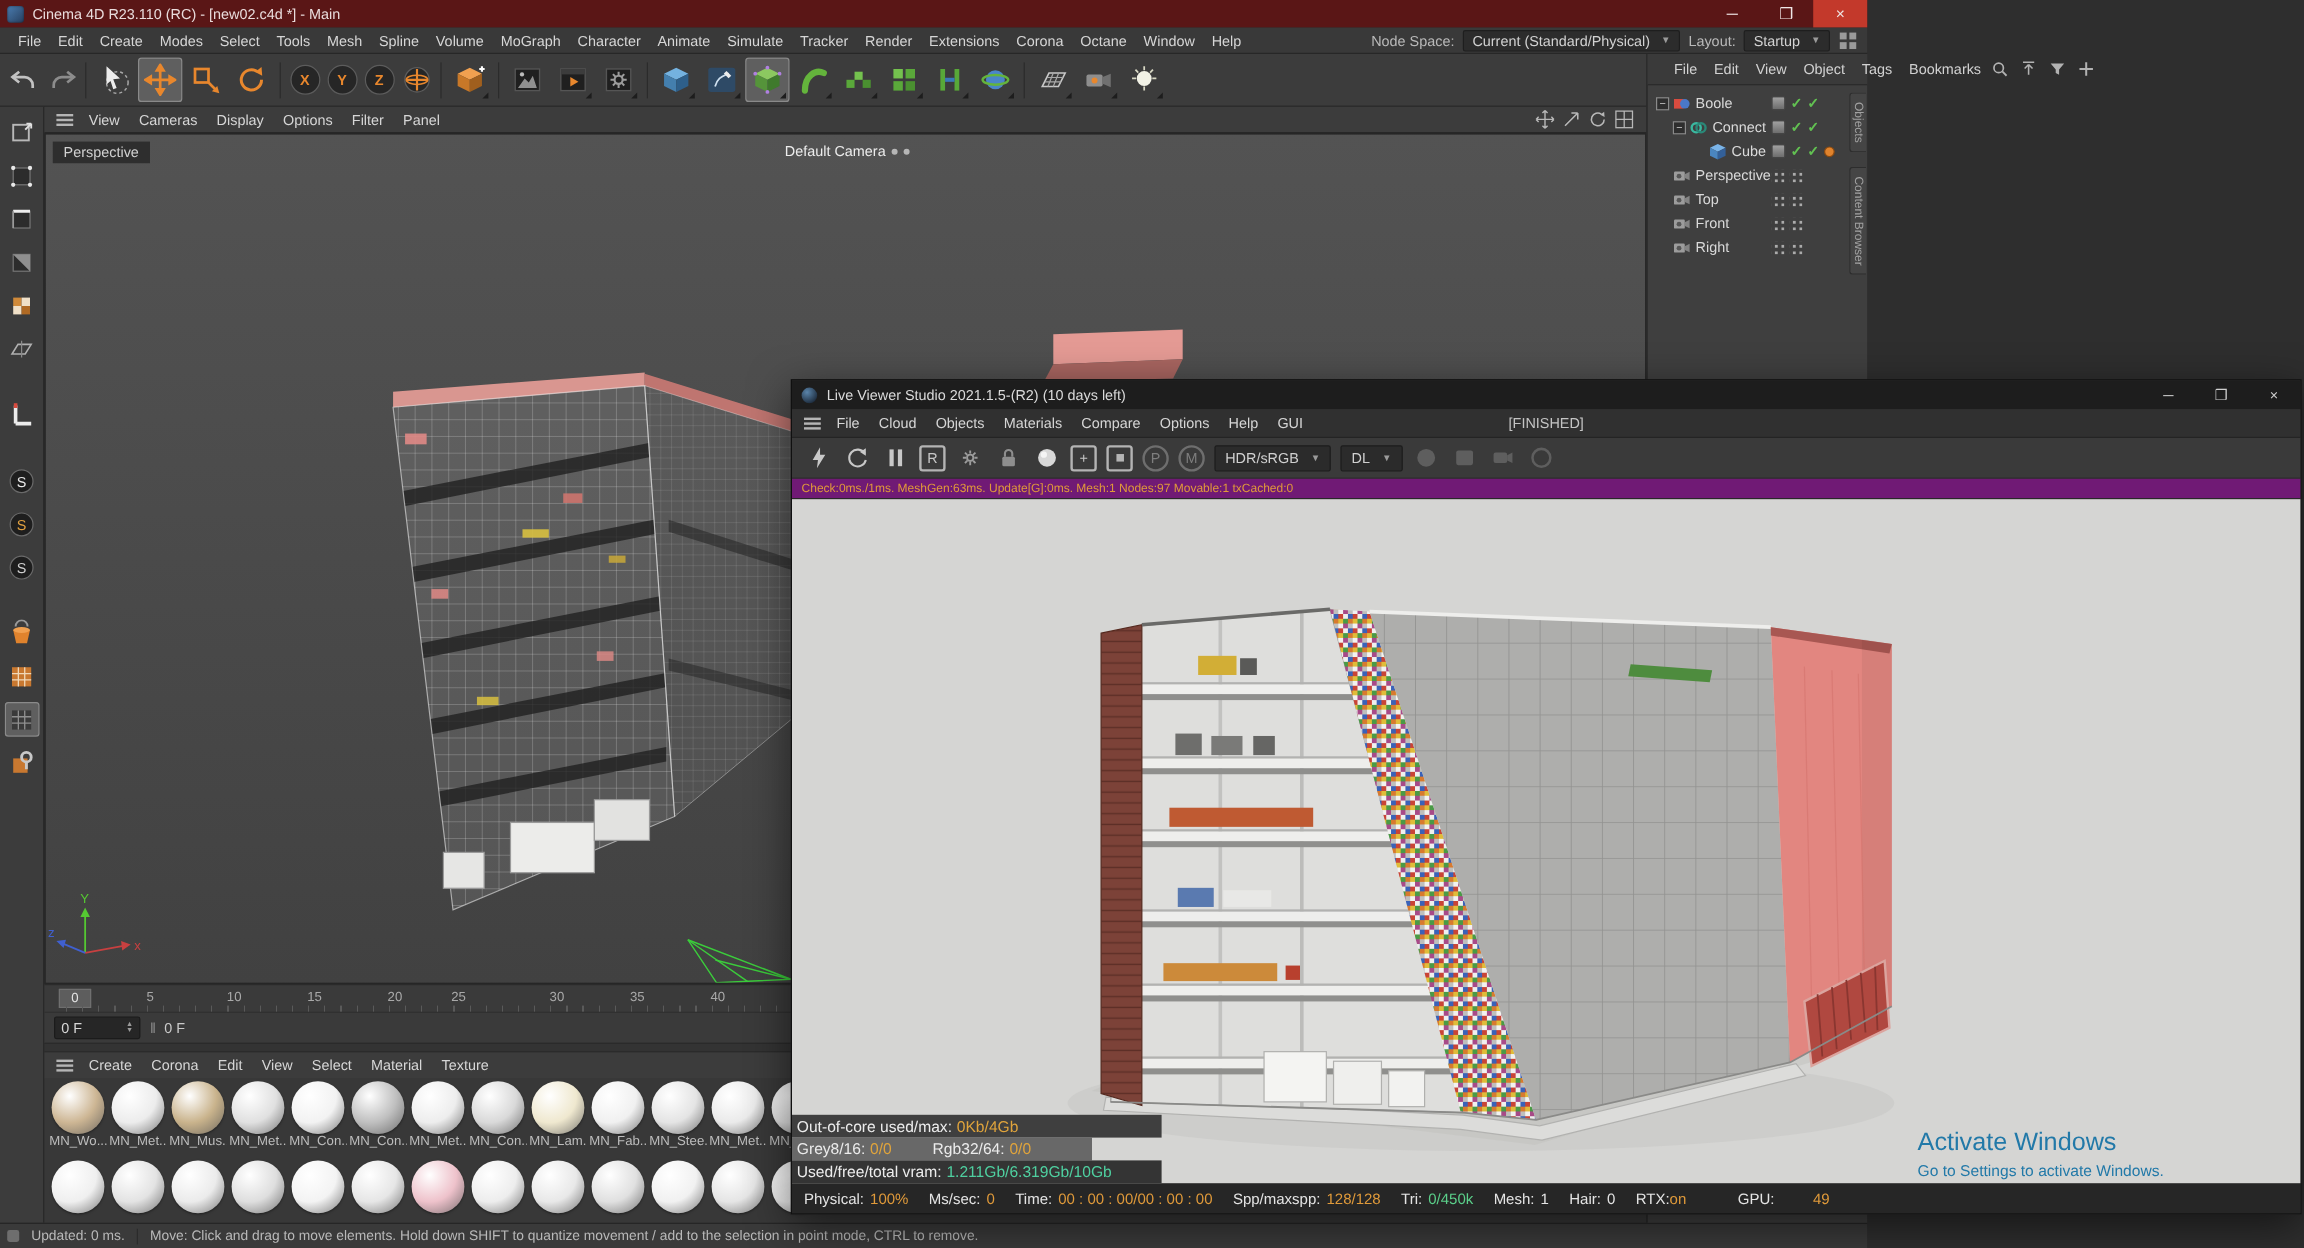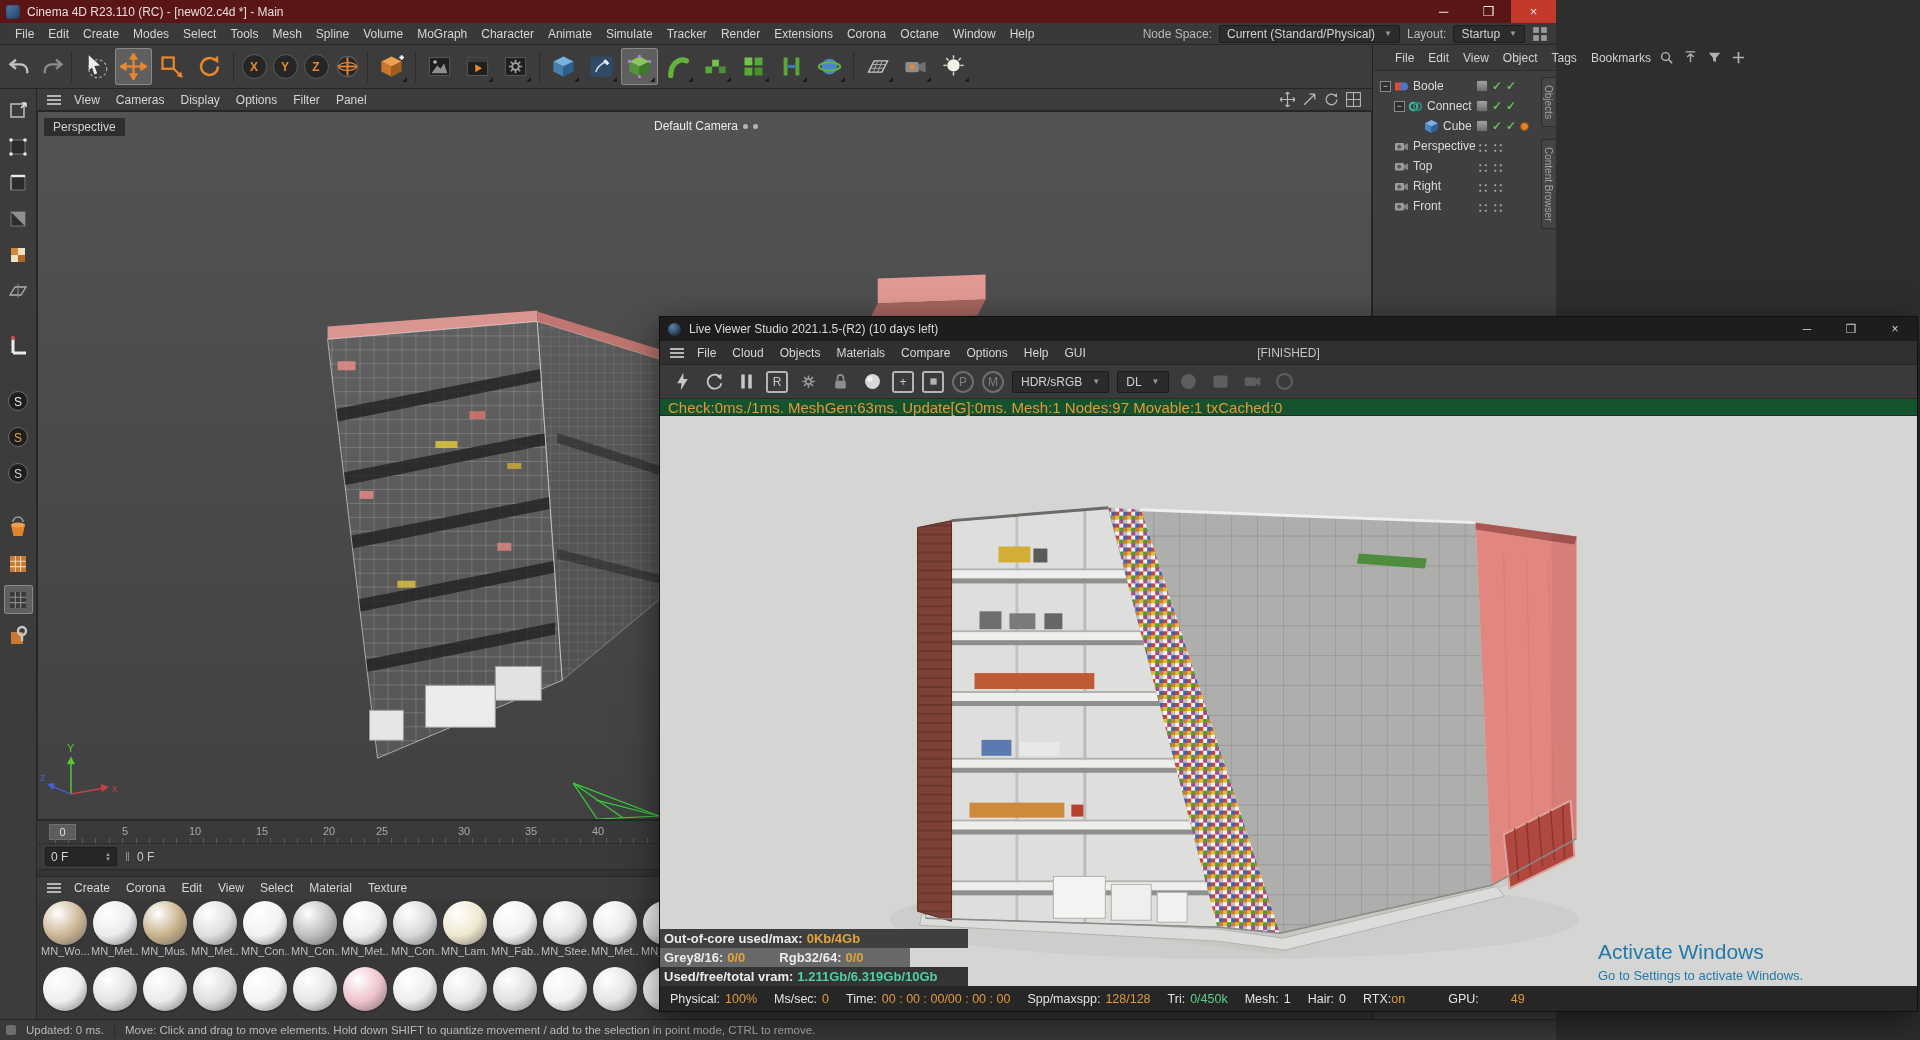--- a/index.html
+++ b/index.html
@@ -141,26 +141,26 @@
   .lv-toolbar{height:34px;background:#3a3a3a;border-bottom:1px solid #2b2b2b;display:flex;align-items:center;
     gap:8px;padding:0 10px;flex:0 0 auto;}
   .lvi{width:24px;height:24px;display:flex;align-items:center;justify-content:center;flex:0 0 auto;}
   .lvi svg{width:21px;height:21px;display:block;}
   .lvr{width:22px;height:22px;border:2px solid #b4b4b4;border-radius:3px;color:#c6c6c6;display:flex;
     align-items:center;justify-content:center;font-size:12px;flex:0 0 auto;}
   .lvc{width:22px;height:22px;border:2px solid #6e6e6e;border-radius:50%;color:#7e7e7e;display:flex;
     align-items:center;justify-content:center;font-size:12px;flex:0 0 auto;}
   .lv-dd{background:#2b2b2b;border:1px solid #1c1c1c;border-radius:2px;padding:3px 8px;display:flex;
     align-items:center;gap:10px;color:#d0d0d0;flex:0 0 auto;}
-  .lv-stats{height:17px;background:#14532d;border-bottom:1px solid #282828;color:#e09a3a;
-    font-size:15px;display:flex;align-items:center;padding:0 8px;flex:0 0 auto;}
+  .lv-stats{height:17px;background:#701a75;border-bottom:1px solid #282828;color:#e09a3a;
+    font-size:10px;display:flex;align-items:center;padding:0 8px;flex:0 0 auto;}
   .lv-render{flex:1;position:relative;background:#d5d5d3;overflow:hidden;}
   .lv-render svg.rscene{position:absolute;inset:0;width:100%;height:100%;}
   .lv-overlay{position:absolute;left:0;bottom:0;display:flex;flex-direction:column;font-size:13px;z-index:5;}
-  .ov-line{display:flex;align-items:center;gap:4px;padding:2px 10px 2px 4px;width:max-content;color:#ececec;font-weight:bold;}
+  .ov-line{display:flex;align-items:center;gap:4px;padding:2px 10px 2px 4px;width:max-content;color:#ececec;}
   .ov1{background:rgba(52,52,52,.93);min-width:308px;}
   .ov2{background:rgba(92,92,92,.9);min-width:250px;}
   .ov3{background:rgba(40,40,40,.93);min-width:308px;}
   .ov-val{color:#e0a43c;}
   .ov-val.teal{color:#4fd0a0;}
   .ov-gap{width:26px;}
   .lv-bottom{height:25px;background:#262626;display:flex;align-items:center;gap:17px;padding:0 10px;
     font-size:12.5px;color:#e4e4e4;flex:0 0 auto;}
   .seg{display:flex;align-items:center;gap:5px;white-space:nowrap;}
   .seg.tight{gap:0;}
@@ -889,36 +889,36 @@
         </div>
         <div class="trow" style="padding-left:7px">
           <span class="tspace"></span>
           <span class="ticon">
               <svg viewBox="0 0 15 15">
                 <rect x="1" y="4" width="9" height="7.5" rx="1" fill="#9c9c9c"></rect>
                 <polygon points="10,6.2 14,4.2 14,11.3 10,9.3" fill="#848484"></polygon>
                 <circle cx="5.2" cy="7.8" r="2" fill="#565656"></circle>
               </svg>
             </span>
-          <span class="tname">Right</span>
+          <span class="tname">Front</span>
           <span class="tctrl">
             <span class="vdots"></span>
             <span class="vdots"></span>
           </span>
         </div>
         <div class="trow" style="padding-left:7px">
           <span class="tspace"></span>
           <span class="ticon">
               <svg viewBox="0 0 15 15">
                 <rect x="1" y="4" width="9" height="7.5" rx="1" fill="#9c9c9c"></rect>
                 <polygon points="10,6.2 14,4.2 14,11.3 10,9.3" fill="#848484"></polygon>
                 <circle cx="5.2" cy="7.8" r="2" fill="#565656"></circle>
               </svg>
             </span>
-          <span class="tname">Front</span>
+          <span class="tname">Right</span>
           <span class="tctrl">
             <span class="vdots"></span>
             <span class="vdots"></span>
           </span>
         </div>
       </div>
 
       <div class="side-tabs">
         <span class="vtab">Objects</span>
         <span class="vtab">Content Browser</span>

